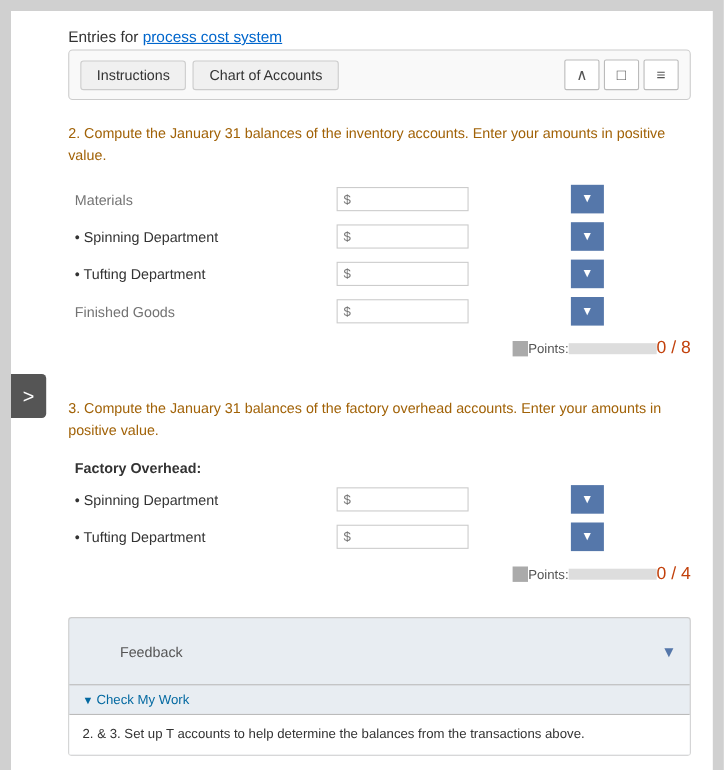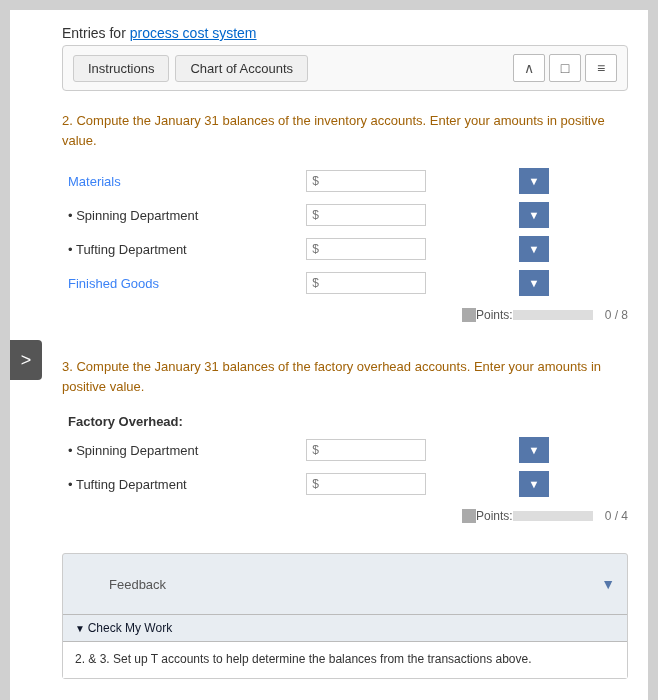--- a/index.html
+++ b/index.html
@@ -117,21 +117,21 @@
       width: 100%;
       border-collapse: collapse;
     }
     .form-table td {
       padding: 4px 6px;
       vertical-align: middle;
     }
     .label-cell {
       width: 160px;
       font-size: 13px;
-      color: #3b82f6;
+      color: #737373;
     }
     .input-cell {
       width: 140px;
     }
     .dropdown-cell {
       width: 80px;
     }
     .dollar-input {
       width: 120px;
       border: 1px solid #ccc;
@@ -173,23 +173,22 @@
       gap: 0;
     }
     .points-bar {
       width: 80px;
       height: 10px;
       background: #ddd;
       display: inline-block;
       vertical-align: middle;
     }
     .points-score {
-      font-size: 12px;
-      color: #737373;
-      padding-left: 12px;
+      font-size: 16px;
+      color: #c2410c;
     }
     .feedback-section {
       border: 1px solid #ccc;
       border-radius: 3px;
       background: #e8edf2;
       margin-top: 10px;
     }
     .feedback-header {
       display: flex;
       justify-content: space-between;
@@ -203,21 +202,21 @@
       color: #555;
     }
     .feedback-arrow {
       color: #5577aa;
       font-size: 14px;
     }
     .check-work-row {
       padding: 6px 12px;
       border-top: 1px solid #bbb;
       font-size: 12px;
-      color: #0f172a;
+      color: #0369a1;
       cursor: pointer;
     }
     .check-work-row::before {
       content: "▼ ";
       font-size: 10px;
     }
     .feedback-body {
       padding: 8px 12px 10px 12px;
       border-top: 1px solid #bbb;
       font-size: 12px;

